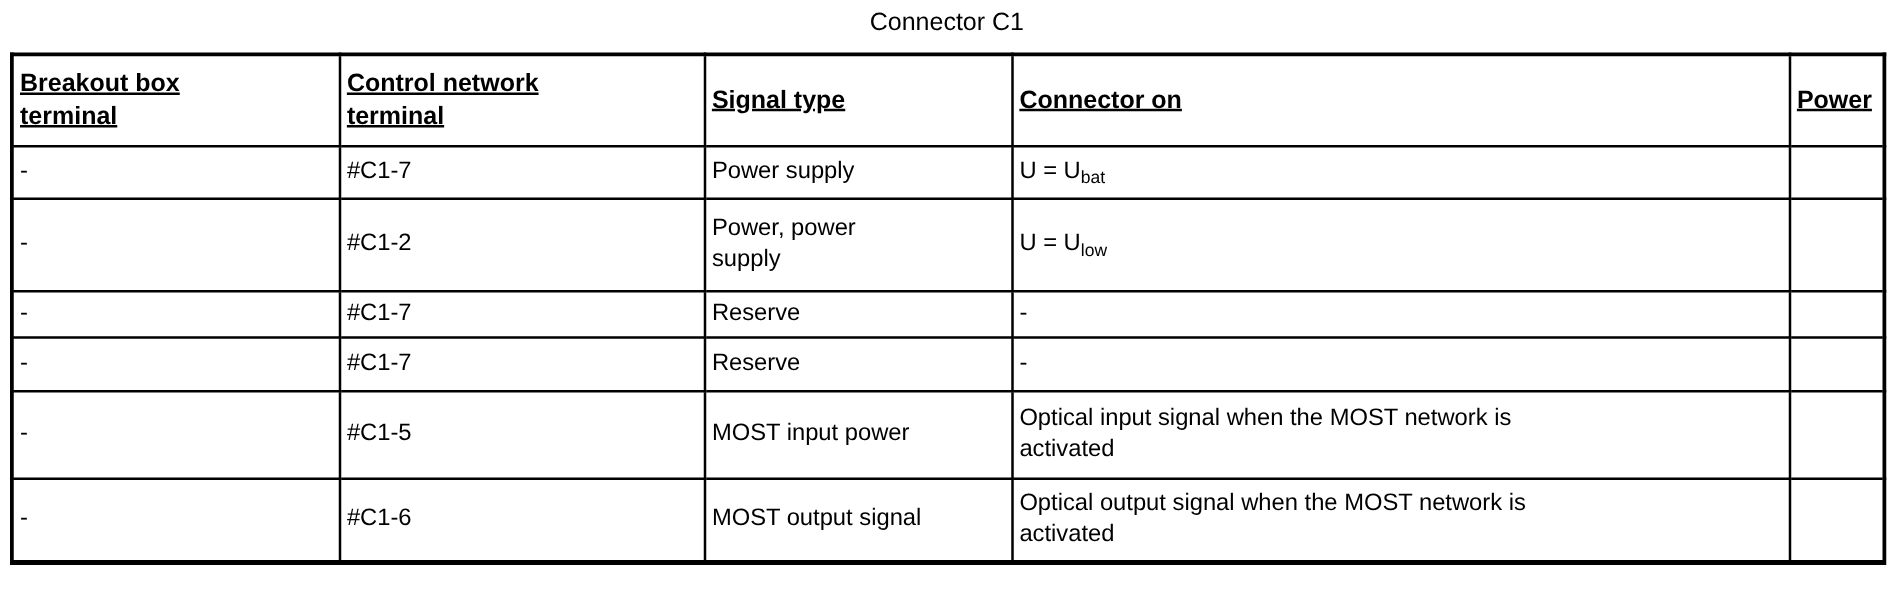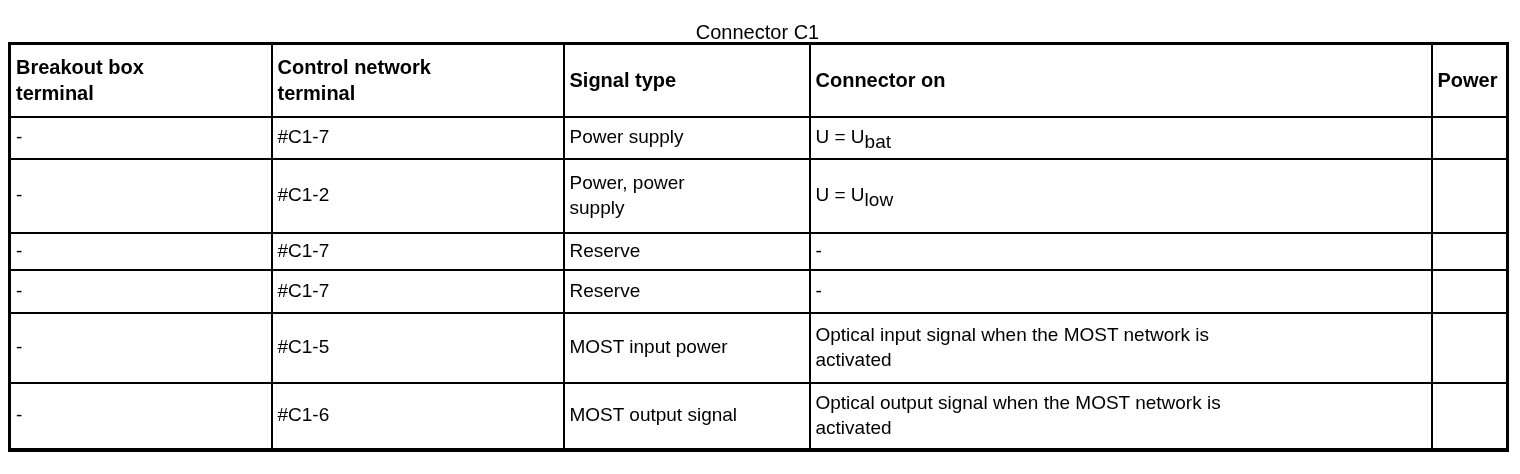--- a/index.html
+++ b/index.html
@@ -14,21 +14,21 @@
     width: 1520px;
     height: 474px;
     background: #ffffff;
     overflow: hidden;
   }
   .title {
     box-sizing: border-box;
     width: 1499px;
     margin-left: 8px;
     height: 42px;
-    padding-top: 21px;
+    padding-top: 7px;
     text-align: center;
     font-size: 20px;
     line-height: 1.15;
   }
   table.spec {
     border-collapse: collapse;
     table-layout: fixed;
     width: 1498px;
     margin-left: 8px;
     border: 3px solid #000;
@@ -45,24 +45,24 @@
   .spec th {
     font-size: 20px;
     font-weight: bold;
     line-height: 1.3;
   }
   .spec td {
     font-size: 19px;
     line-height: 1.3;
   }
   .spec sub {
-    font-size: 19px;
+    font-size: 14px;
     line-height: 0;
   }
-  tr.h-hdr { height: 73px; }
+  tr.h-hdr { height: 73px; text-decoration: underline; }
   tr.h-r1  { height: 42px; }
   tr.h-r2  { height: 74px; }
   tr.h-r3  { height: 37px; }
   tr.h-r4  { height: 43px; }
   tr.h-r5  { height: 70px; }
   tr.h-r6  { height: 67px; }
 </style>
 </head>
 <body>
 

